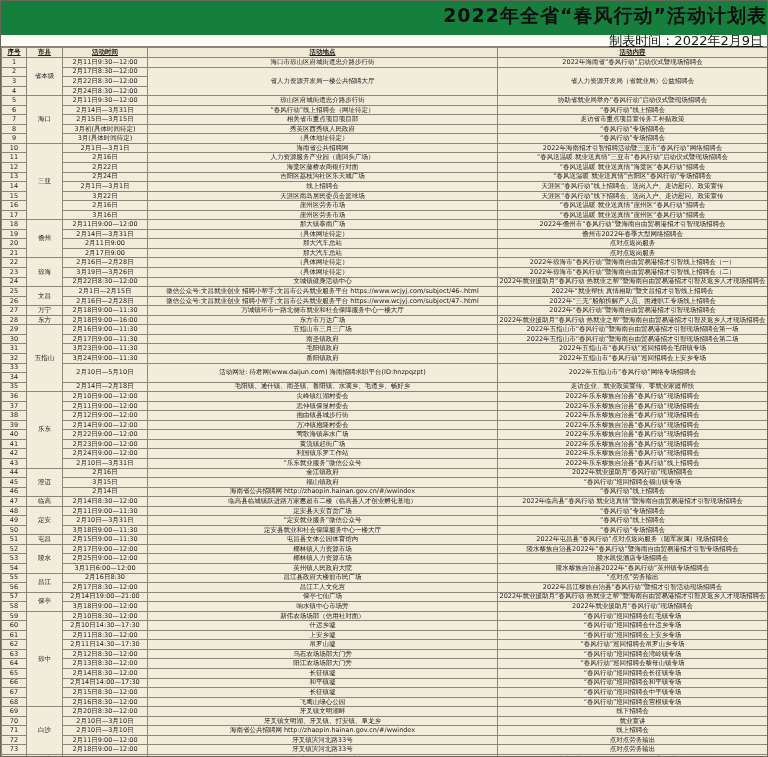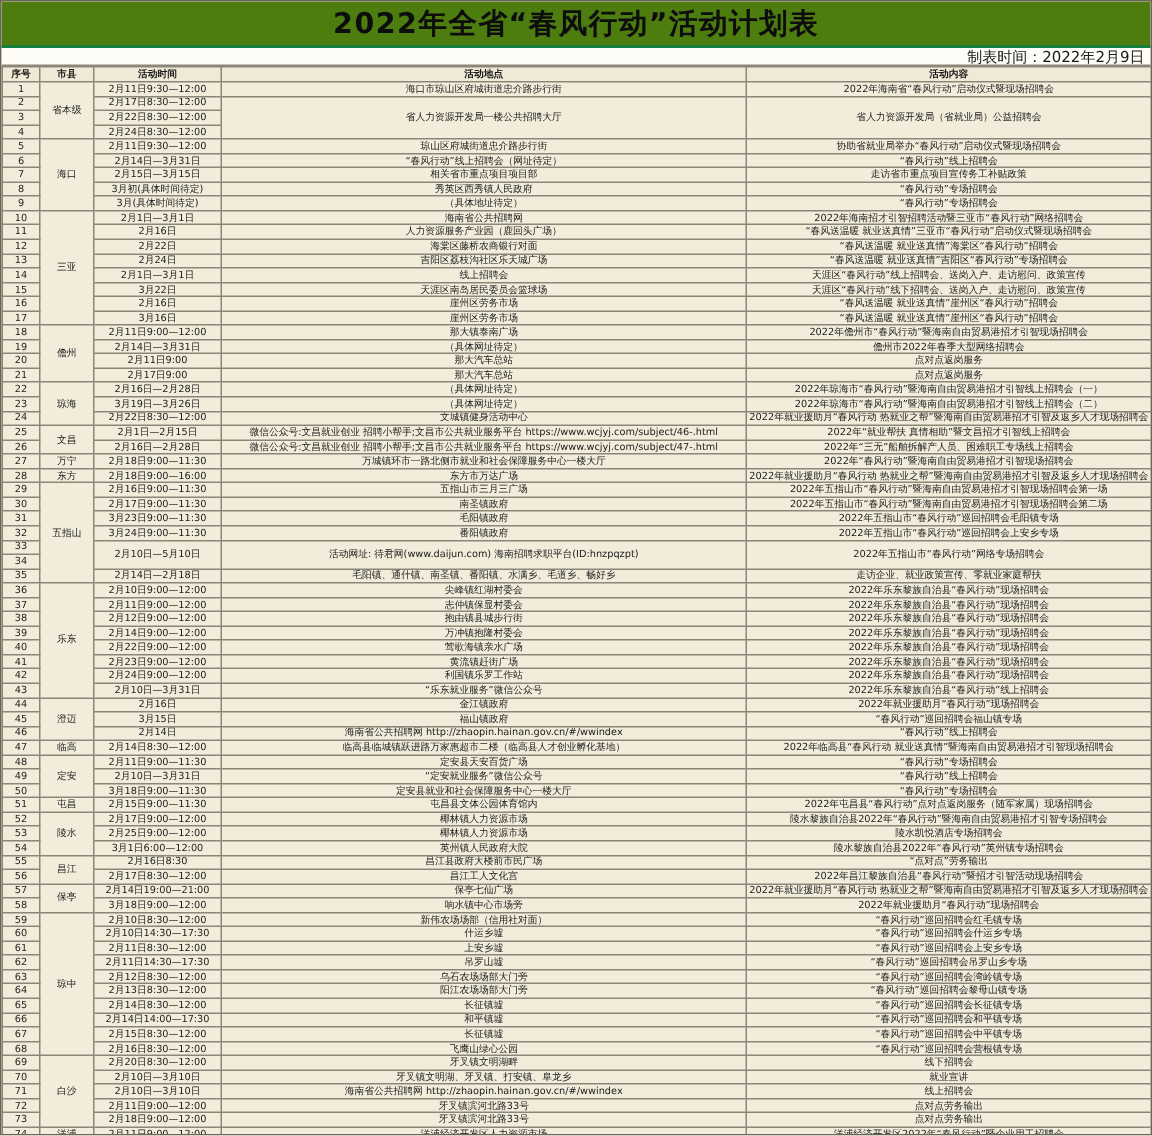--- a/index.html
+++ b/index.html
@@ -1,23 +1,23 @@
 <!DOCTYPE html>
 <html><head>
 <meta charset="utf-8">
 <style>
   html,body{margin:0;padding:0;background:#ffffff;font-family:"DejaVu Sans",sans-serif;}
   .sheet{width:766px;height:755px;background:#f1ebd9;border:1px solid #6b6657;overflow:hidden;}
-  .title-bar{height:29px;background:#4d7c0f;border-bottom:2px solid #15803d;display:flex;align-items:center;justify-content:center;}
+  .title-bar{height:29px;background:#15803d;border-bottom:5px solid #15803d;display:flex;align-items:center;justify-content:flex-end;}
   .title-bar h1{margin:0;font-size:19px;font-weight:bold;color:#0d0d0d;letter-spacing:1px;}
   .meta-bar{height:12px;background:#fdfcf7;border-bottom:1px solid #8b8778;display:flex;align-items:center;justify-content:flex-end;padding-right:4px;box-sizing:border-box;}
-  .meta-bar span{font-size:10px;color:#1a1a1a;}
+  .meta-bar span{font-size:13px;color:#1a1a1a;text-decoration:underline;}
   table{width:766px;table-layout:fixed;border-collapse:collapse;}
   th,td{border:1px solid #8b8778;font-size:6.5px;line-height:1.05;padding:0 1px;text-align:center;vertical-align:middle;white-space:nowrap;overflow:hidden;color:#1a1a1a;background:#f2ecdb;height:8.55px;}
-  th{font-weight:bold;height:9px;background:#f0e9d6;}
+  th{font-weight:bold;height:9px;background:#f0e9d6;text-decoration:underline;}
   td.no{color:#222;}
   td.city{font-weight:normal;}
   col.c-no{width:25px;}
   col.c-city{width:36px;}
   col.c-time{width:85px;}
   col.c-place{width:350px;}
   col.c-content{width:270px;}
 </style>
 </head>
 <body>

